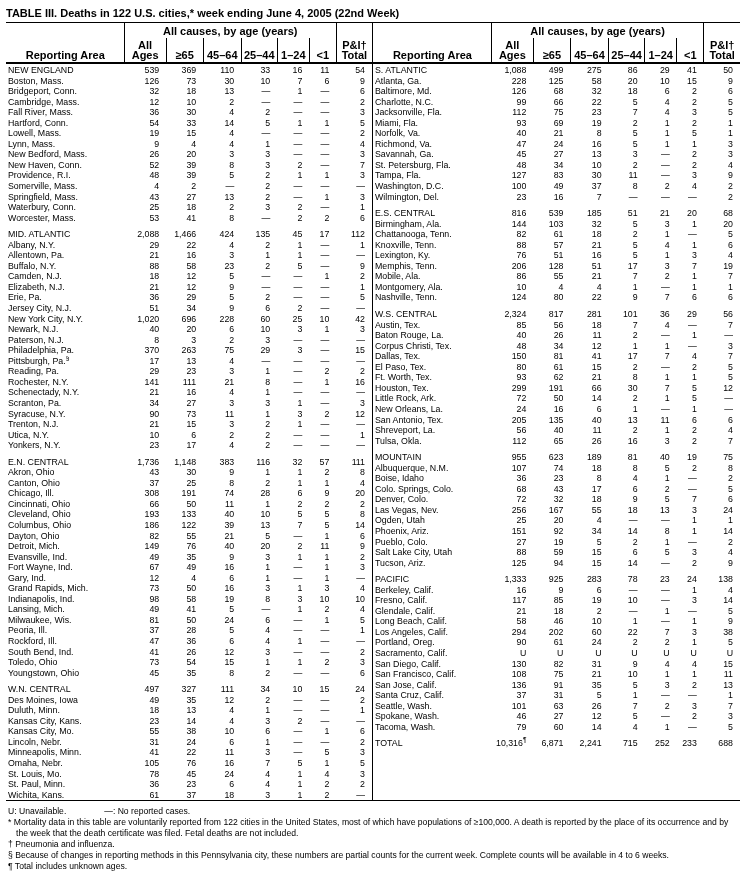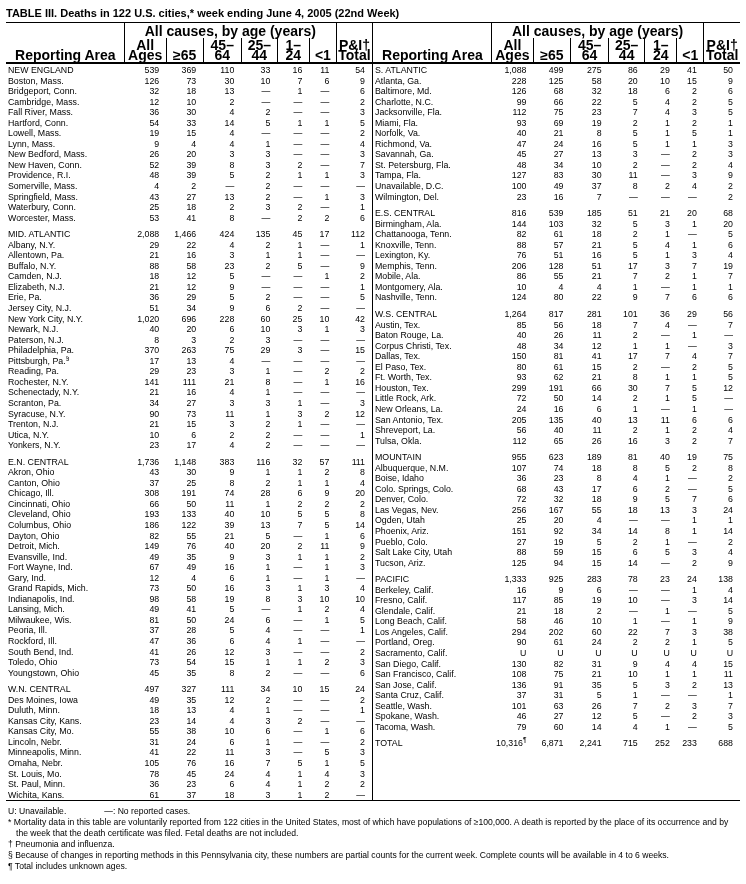--- a/index.html
+++ b/index.html
@@ -19,21 +19,21 @@
   table.left-half { border-right: 1px solid #000; }
   col.c-name { width: 118px; }
   col.c-all  { width: 42px; }
   col.c-65   { width: 37px; }
   col.c-4564 { width: 38px; }
   col.c-2544 { width: 36px; }
   col.c-124  { width: 32px; }
   col.c-lt1  { width: 27px; }
   col.c-pi   { width: 36px; }
   thead th {
-    font-size: 14px; font-weight: bold; vertical-align: bottom;
+    font-size: 11px; font-weight: bold; vertical-align: bottom;
     text-align: center; line-height: 9.5px; padding: 2px 1px;
   }
   thead tr.spanner-row th { border-bottom: 0; height: 15px; }
   thead th.spanner { border-bottom: 1px solid #000; border-left: 1px solid #000; border-right: 1px solid #000; }
   thead tr.label-row th { border-bottom: 2px solid #000; border-right: 1px solid #000; height: 25px; }
   thead tr.label-row th.ra { text-align: center; padding-left: 2px; }
   thead tr.label-row th:last-child { border-right: 0; }
   table.right-half thead tr.label-row th:last-child { border-right: 0; }
   tbody td {
     font-size: 8.8px; line-height: 10.55px; white-space: nowrap;
@@ -912,21 +912,21 @@
             <td class="name">Tampa, Fla.</td>
             <td class="num">127</td>
             <td class="num">83</td>
             <td class="num">30</td>
             <td class="num">11</td>
             <td class="num">—</td>
             <td class="num">3</td>
             <td class="num">9</td>
           </tr>
           <tr>
-            <td class="name">Unavailable, D.C.</td>
+            <td class="name">Washington, D.C.</td>
             <td class="num">100</td>
             <td class="num">49</td>
             <td class="num">37</td>
             <td class="num">8</td>
             <td class="num">2</td>
             <td class="num">4</td>
             <td class="num">2</td>
           </tr>
           <tr>
             <td class="name">Wilmington, Del.</td>
@@ -1029,21 +1029,21 @@
             <td class="num">9</td>
             <td class="num">7</td>
             <td class="num">6</td>
             <td class="num">6</td>
           </tr>
           <tr class="spacer">
             <td colspan="8"></td>
           </tr>
           <tr class="first-of-section">
             <td class="name">W.S. CENTRAL</td>
-            <td class="num">1,264</td>
+            <td class="num">2,324</td>
             <td class="num">817</td>
             <td class="num">281</td>
             <td class="num">101</td>
             <td class="num">36</td>
             <td class="num">29</td>
             <td class="num">56</td>
           </tr>
           <tr>
             <td class="name">Austin, Tex.</td>
             <td class="num">85</td>

